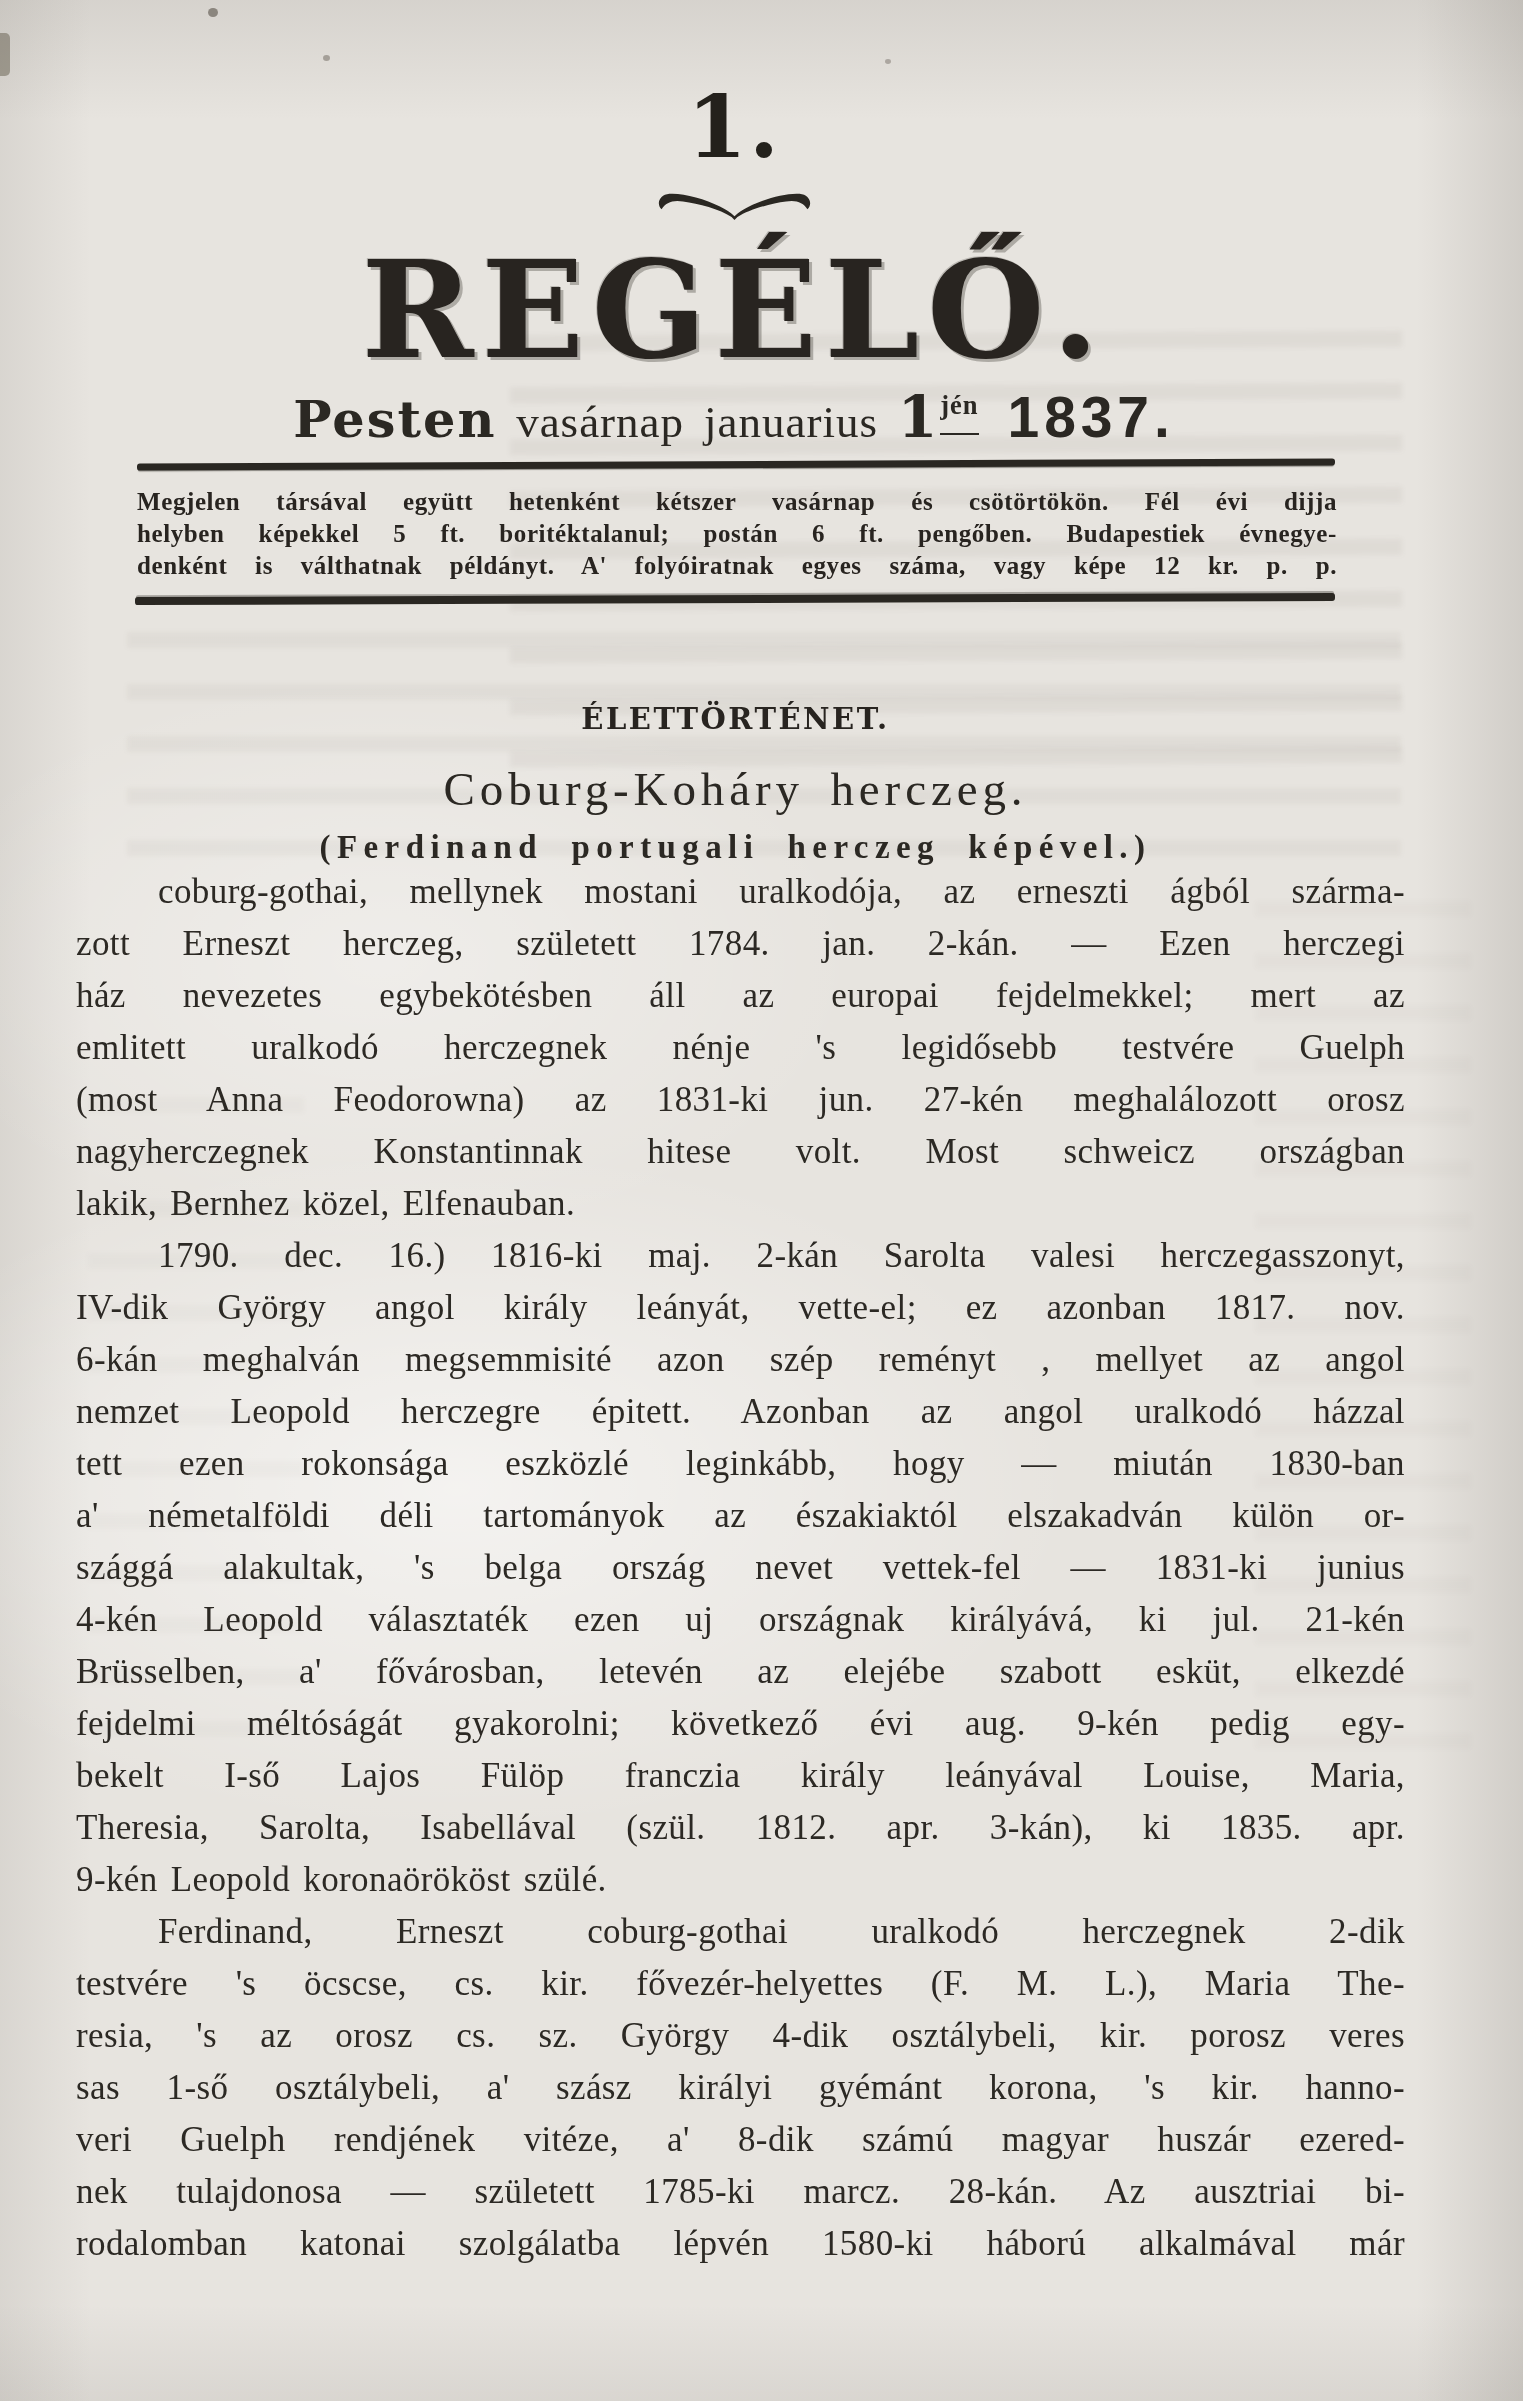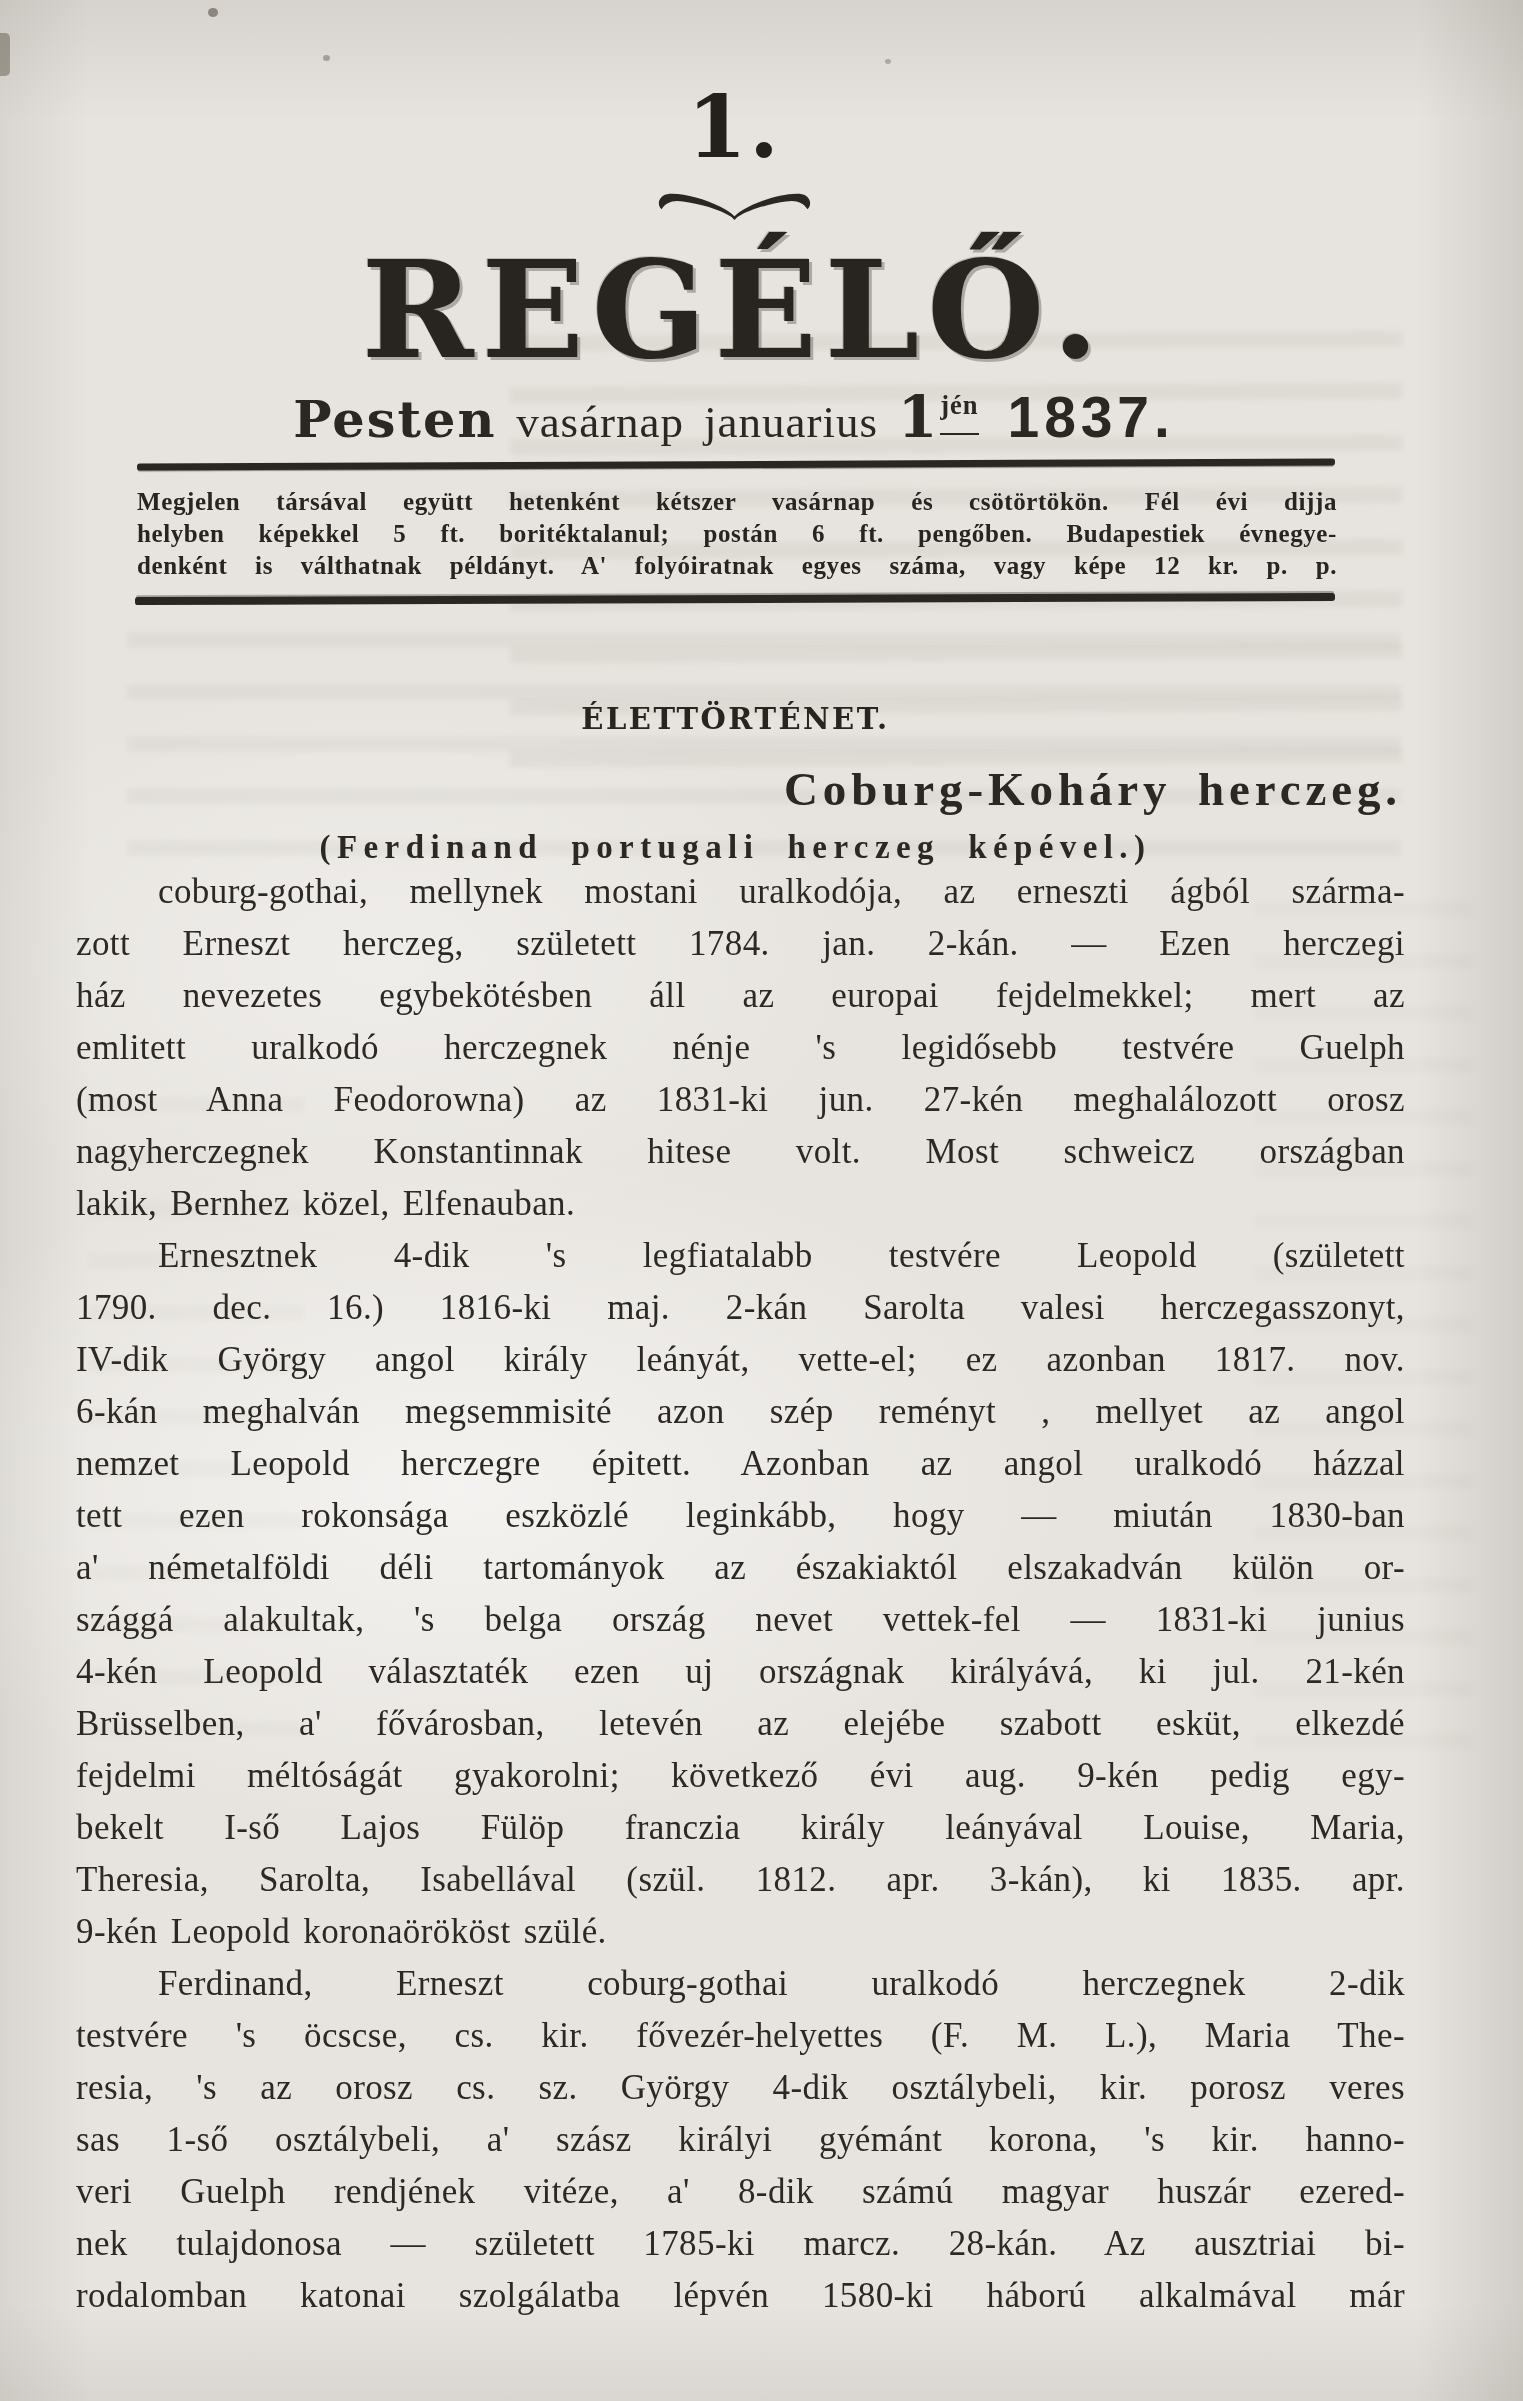--- a/index.html
+++ b/index.html
@@ -60,22 +60,22 @@
     box-shadow:0 2px 1px -1px rgba(42,39,34,0.5);}
   .rule.bottom{left:135px;top:595px;width:1200px;height:7.8px;transform:rotate(-0.2deg);
     box-shadow:0 -2.9px 0 -1px rgba(42,39,34,0.35);}
   .imprint{position:absolute;left:137px;top:486px;width:1200px;
     font-size:25px;font-weight:bold;line-height:32px;color:#282420;}
   .imprint-line{text-align:justify;text-align-last:justify;letter-spacing:0.6px;word-spacing:3.9px;}
   
   .article-head{position:absolute;left:69px;top:702px;width:1333px;text-align:center;}
   .section-title{margin:0;font-family:"DejaVu Serif", serif;font-weight:bold;
     font-size:29px;letter-spacing:2.5px;color:#282420;}
-  .article-title{margin:25.5px 0 0 0;font-weight:bold;
-    font-size:47px;letter-spacing:4.9px;word-spacing:9.8px;color:#2b2823;text-align:right;}
+  .article-title{margin:25.5px 0 0 0;font-weight:normal;
+    font-size:47px;letter-spacing:4.9px;word-spacing:9.8px;color:#2b2823;}
   .article-subtitle{margin:13.7px 0 0 0;font-weight:bold;
     font-size:33px;letter-spacing:6.4px;word-spacing:13.7px;color:#2b2823;}
   .body-text{position:absolute;left:76px;top:866px;width:1329px;
     font-size:35px;line-height:52px;color:#2c2924;}
   .para{margin:0;}
   .para .line{text-align:justify;text-align-last:justify;letter-spacing:0.4px;word-spacing:3.9px;}
   .para .line:first-child{text-indent:82px;}
   .para.closed .line:last-child{text-align-last:left;}
 </style>
 </head>
@@ -121,21 +121,20 @@
     <div class="para closed">
         <div class="line">coburg-gothai, mellynek mostani uralkodója, az erneszti ágból szárma-</div>
         <div class="line">zott Erneszt herczeg, született 1784. jan. 2-kán. — Ezen herczegi</div>
         <div class="line">ház nevezetes egybekötésben áll az europai fejdelmekkel; mert az</div>
         <div class="line">emlitett uralkodó herczegnek nénje 's legidősebb testvére Guelph</div>
         <div class="line">(most Anna Feodorowna) az 1831-ki jun. 27-kén meghalálozott orosz</div>
         <div class="line">nagyherczegnek Konstantinnak hitese volt. Most schweicz országban</div>
         <div class="line">lakik, Bernhez közel, Elfenauban.</div>
       </div>
     <div class="para closed">
-        <div class="line">Ernesztnek 4-dik 's legfiatalabb testvére Leopold (született</div>
         <div class="line">1790. dec. 16.) 1816-ki maj. 2-kán Sarolta valesi herczegasszonyt,</div>
         <div class="line">IV-dik György angol király leányát, vette-el; ez azonban 1817. nov.</div>
         <div class="line">6-kán meghalván megsemmisité azon szép reményt , mellyet az angol</div>
         <div class="line">nemzet Leopold herczegre épitett. Azonban az angol uralkodó házzal</div>
         <div class="line">tett ezen rokonsága eszközlé leginkább, hogy — miután 1830-ban</div>
         <div class="line">a' németalföldi déli tartományok az északiaktól elszakadván külön or-</div>
         <div class="line">szággá alakultak, 's belga ország nevet vettek-fel — 1831-ki junius</div>
         <div class="line">4-kén Leopold választaték ezen uj országnak királyává, ki jul. 21-kén</div>
         <div class="line">Brüsselben, a' fővárosban, letevén az elejébe szabott esküt, elkezdé</div>
         <div class="line">fejdelmi méltóságát gyakorolni; következő évi aug. 9-kén pedig egy-</div>

